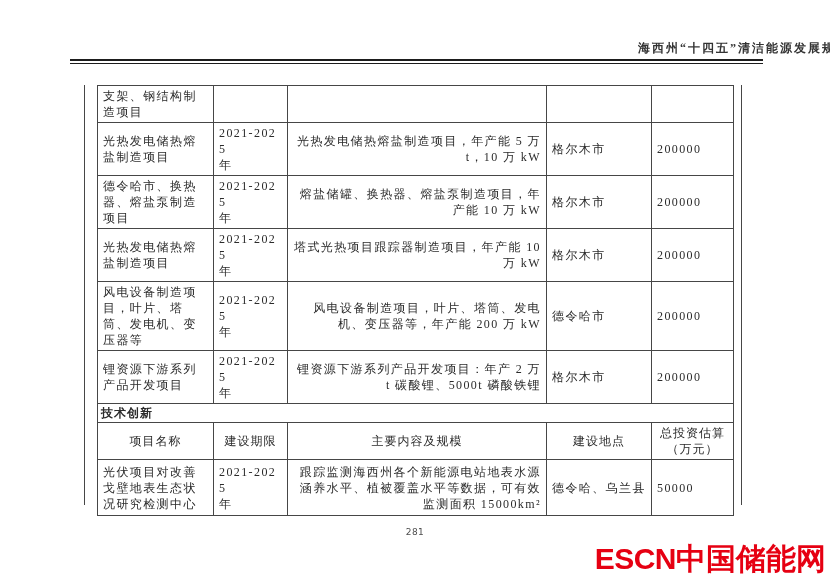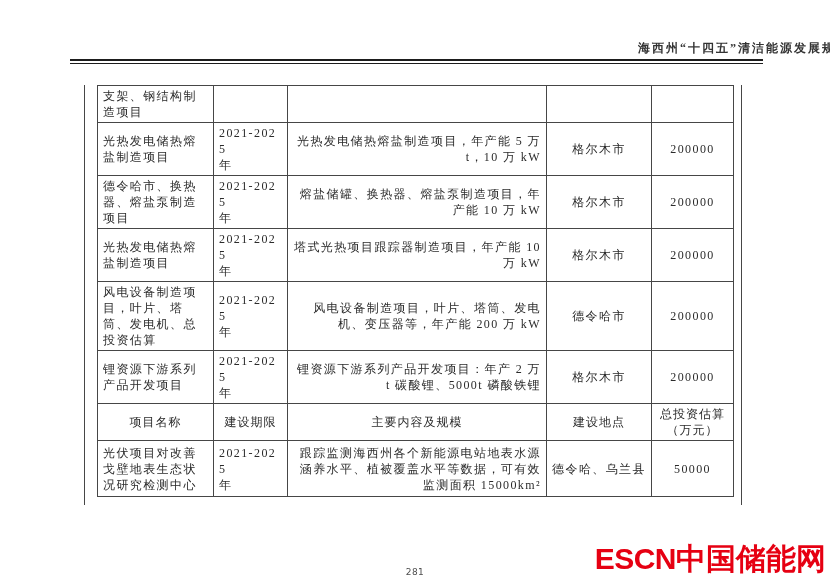--- a/index.html
+++ b/index.html
@@ -55,39 +55,38 @@
   table.projects td {
     border: 1px solid #464646;
     padding: 2px 5px;
     vertical-align: middle;
     letter-spacing: 1.4px;
     word-break: break-all;
     overflow: hidden;
   }
   td.c-name   { text-align: left; }
   td.c-content{ text-align: right; }
-  td.c-center { text-align: center; letter-spacing: 0.5px; }
+  td.c-center { letter-spacing: 0.5px; }
   td.c-period { text-align: left; white-space: pre-line; letter-spacing: 0.5px; }
   tr.section-row td {
     font-weight: bold;
     padding: 1px 3px;
     letter-spacing: 1px;
   }
   tr.header-row td { text-align: center; letter-spacing: 1px; }
   .page-num {
     position: absolute;
     top: 527px;
     left: 0;
     width: 100%;
     text-align: center;
     font-size: 9px;
     color: #4d4d4d;
     font-family: "DejaVu Sans", sans-serif;
     letter-spacing: 0.5px;
-    margin-top: 40px;
   }
   .escn-logo {
     position: absolute;
     top: 540px;
     right: 4px;
     font-family: "Liberation Sans", "DejaVu Sans", sans-serif;
     font-weight: bold;
     font-size: 30px;
     line-height: 38px;
     letter-spacing: -0.5px;
@@ -145,37 +144,40 @@
       <td class="c-name">光热发电储热熔盐制造项目</td>
       <td class="c-period">2021-2025
 年</td>
       <td class="c-content">塔式光热项目跟踪器制造项目，年产能 10 万 kW</td>
       <td class="c-center">格尔木市</td>
       <td class="c-center">200000</td>
     </tr>
 
 
     <tr class="data-row" style="height:65px">
-      <td class="c-name">风电设备制造项目，叶片、塔筒、发电机、总投资估算</td>
+      <td class="c-name">风电设备制造项目，叶片、塔筒、发电机、变压器等</td>
       <td class="c-period">2021-2025
 年</td>
       <td class="c-content">风电设备制造项目，叶片、塔筒、发电机、变压器等，年产能 200 万 kW</td>
       <td class="c-center">德令哈市</td>
       <td class="c-center">200000</td>
     </tr>
 
     <tr class="data-row" style="height:44px">
       <td class="c-name">锂资源下游系列产品开发项目</td>
       <td class="c-period">2021-2025
 年</td>
       <td class="c-content">锂资源下游系列产品开发项目：年产 2 万 t 碳酸锂、5000t 磷酸铁锂</td>
       <td class="c-center">格尔木市</td>
       <td class="c-center">200000</td>
     </tr>
 
+    <tr class="section-row" style="height:19px">
+      <td colspan="5">技术创新</td>
+    </tr>
 
     <tr class="header-row" style="height:33px">
       <td>项目名称</td>
       <td>建设期限</td>
       <td>主要内容及规模</td>
       <td>建设地点</td>
       <td>总投资估算（万元）</td>
     </tr>
 
     <tr class="data-row" style="height:56px">

